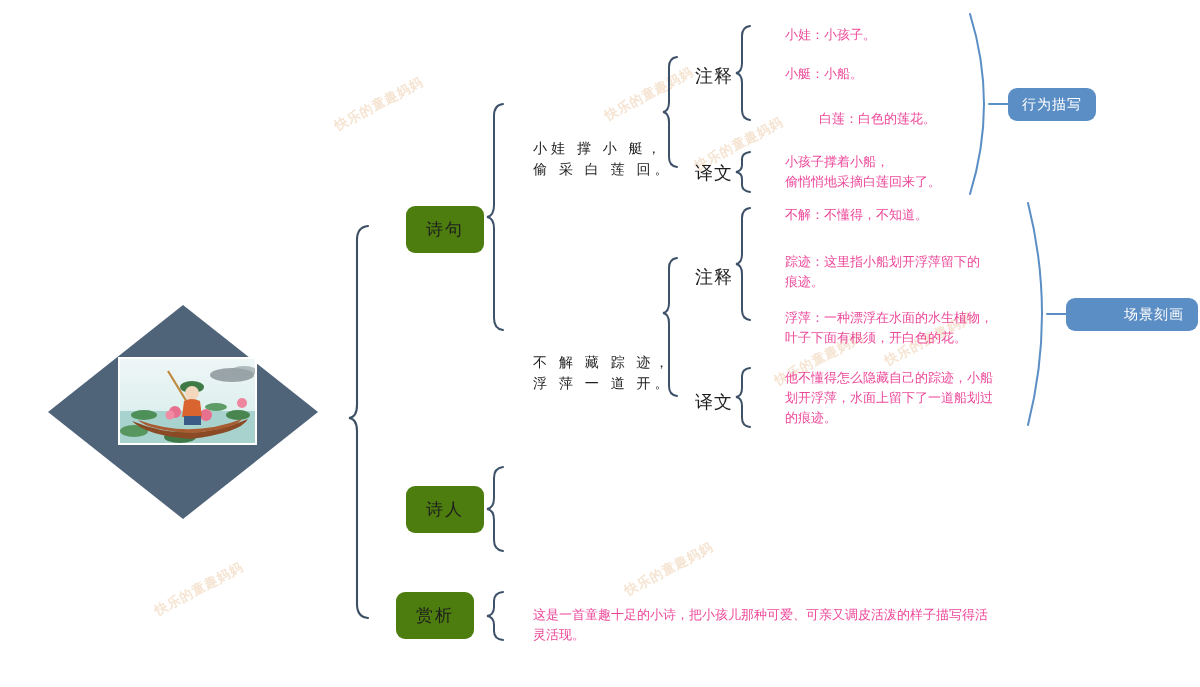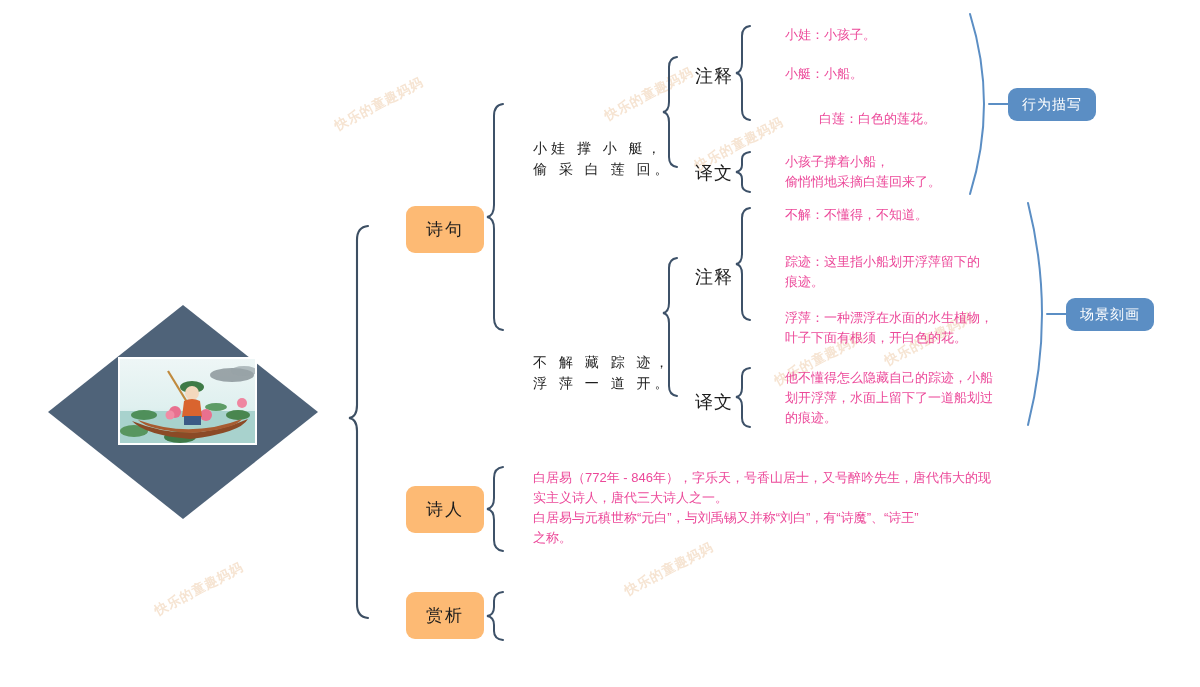--- a/index.html
+++ b/index.html
@@ -60,21 +60,21 @@
     width: 270px;
     text-align: left;
     color: #ffffff;
     font-size: 19px;
     font-weight: bold;
     letter-spacing: 2px;
   }
   
   .chip {
     position: absolute;
-    background: #fdba74;
+    background: #4d7c0f;
     border-radius: 9px;
     color: #1d1d1d;
     font-size: 17px;
     display: flex;
     align-items: center;
     justify-content: center;
     letter-spacing: 2px;
   }
   .tag {
     position: absolute;
@@ -257,29 +257,27 @@
   <div class="txt" style="left:785px; top:308px;">浮萍：一种漂浮在水面的水生植物，
 叶子下面有根须，开白色的花。</div>
   <div class="txt" style="left:785px; top:252px;">踪迹：这里指小船划开浮萍留下的
 痕迹。</div>
 
   <div class="sublabel" style="left:695px; top:390px;">译文</div>
   <div class="txt" style="left:785px; top:368px;">他不懂得怎么隐藏自己的踪迹，小船
 划开浮萍，水面上留下了一道船划过
 的痕迹。</div>
 
-  <div class="tag" style="left:1066px; top:298px; width:88px; height:33px;">
+  <div class="tag" style="left:1066px; top:298px; width:88px; height:33px;padding-left:44px;">
     <span>场景刻画</span>
   </div>
 
   <div class="chip" style="left:406px; top:486px; width:78px; height:47px;">
     <span>诗人</span>
   </div>
-  <div class="txt" style="left:533px; top:468px;">白居易（772年 - 846年），字乐天，号香山居士，又号醉吟先生，唐代伟大的现
-实主义诗人，唐代三大诗人之一。
-白居易与元稹世称“元白”，与刘禹锡又并称“刘白”，有“诗魔”、“诗王”
-之称。</div>
-
-  <div class="chip" style="left:406px; top:592px; width:78px; height:47px;border-radius:9px;">
+
+  <div class="chip" style="left:396px; top:592px; width:78px; height:47px;border-radius:9px;">
     <span>赏析</span>
   </div>
+  <div class="txt" style="left:533px; top:605px;">这是一首童趣十足的小诗，把小孩儿那种可爱、可亲又调皮活泼的样子描写得活
+灵活现。</div>
 
 </div>
 
 </body></html>

